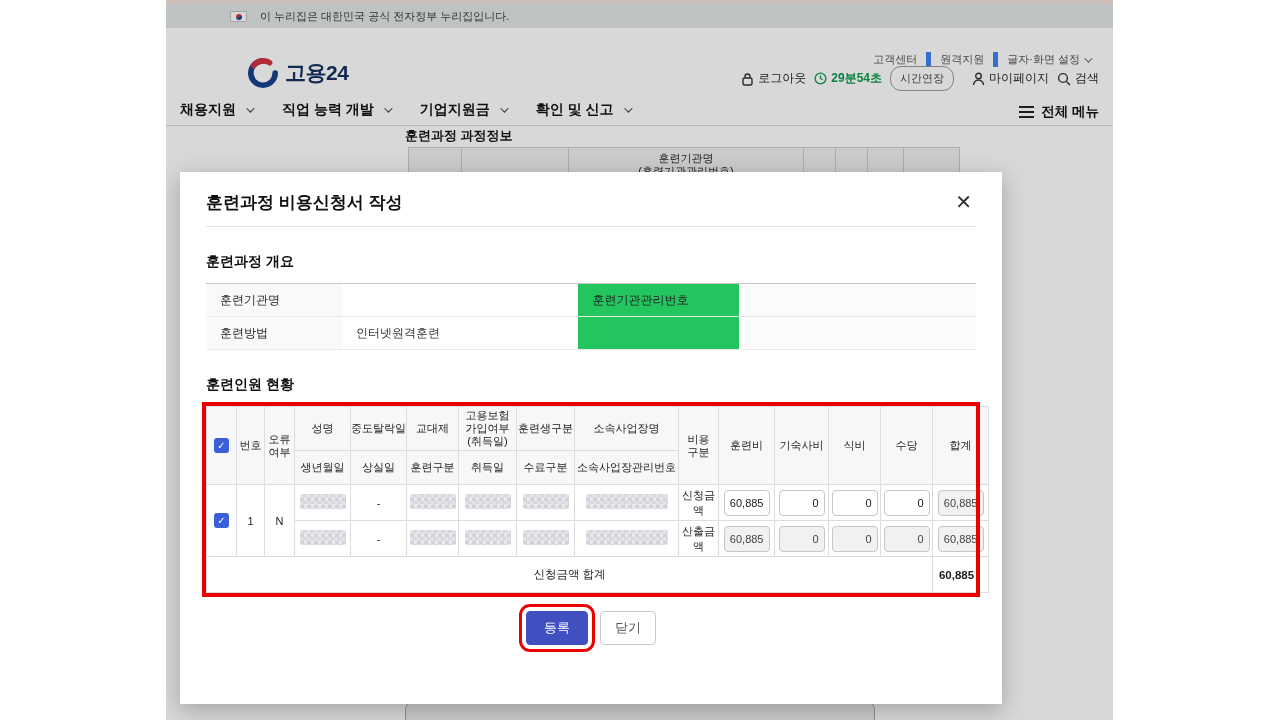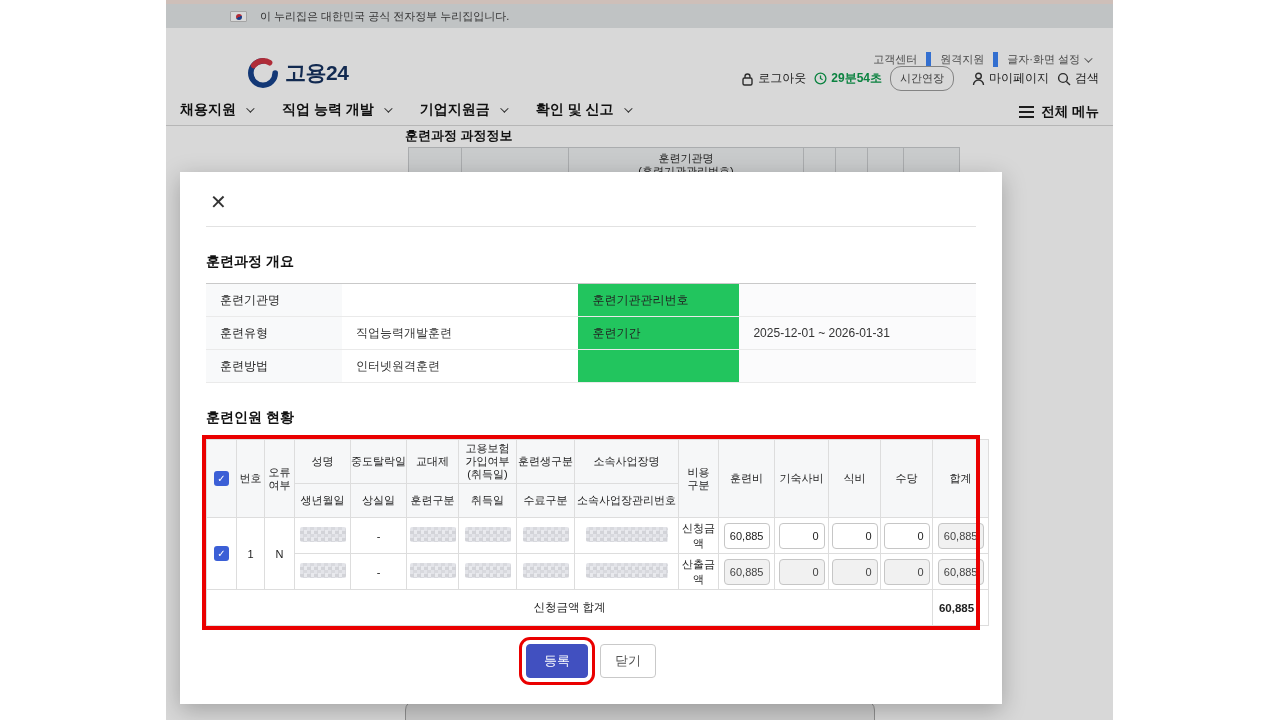--- a/index.html
+++ b/index.html
@@ -221,37 +221,32 @@
       <div class="bg-cell bg-c5"></div>
       <div class="bg-cell bg-c6"></div>
       <div class="bg-cell bg-c7"></div>
     </div>
     <div class="bg-bottom-box"></div>
 
     <div class="overlay"></div>
 
     <div class="modal">
       <div class="modal-head">
+        <span class="modal-title">훈련과정 비용신청서 작성</span>
         <span class="modal-close">✕</span>
       </div>
 
       <div class="section-heading">훈련과정 개요</div>
       <table class="ov-table">
         <tbody>
             <tr>
           <td class="ov-label">훈련기관명</td>
           <td class="ov-value"></td>
           <td class="ov-label2">훈련기관관리번호</td>
           <td class="ov-value ov-value2"></td>
-        </tr>
-        <tr>
-          <td class="ov-label">훈련유형</td>
-          <td class="ov-value">직업능력개발훈련</td>
-          <td class="ov-label2">훈련기간</td>
-          <td class="ov-value ov-value2">2025-12-01 ~ 2026-01-31</td>
         </tr>
         <tr>
           <td class="ov-label">훈련방법</td>
           <td class="ov-value">인터넷원격훈련</td>
           <td class="ov-label2"></td>
           <td class="ov-value ov-value2"></td>
         </tr>
       </tbody>
         </table>
 

